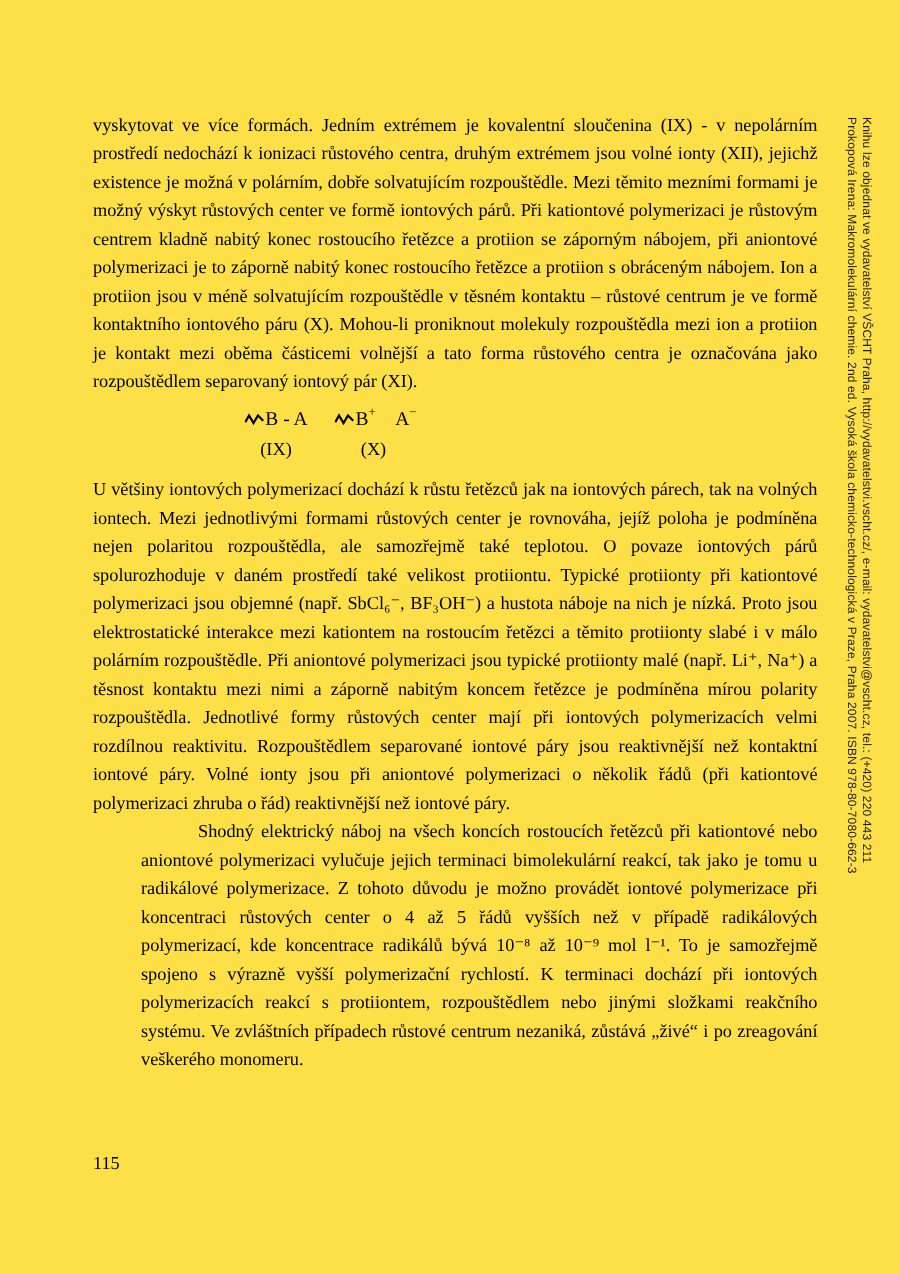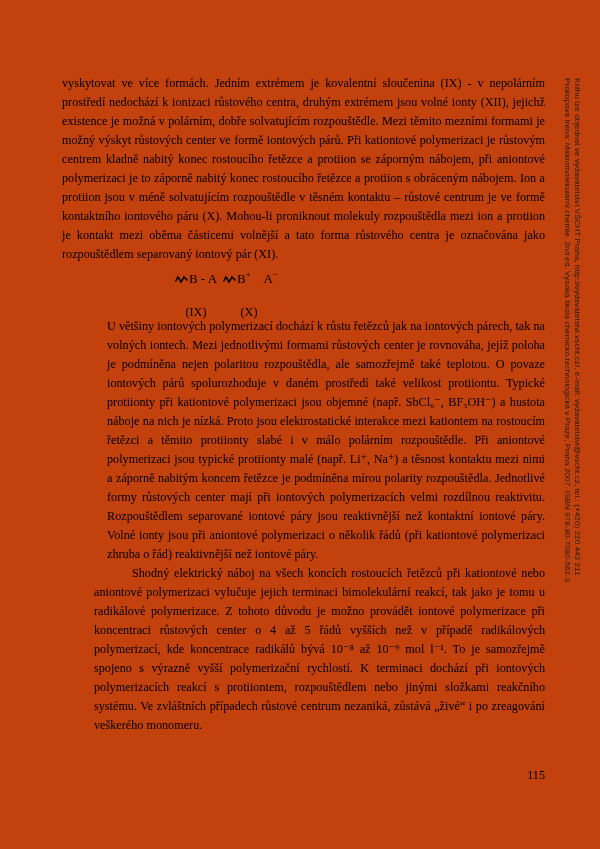--- a/index.html
+++ b/index.html
@@ -1,79 +1,79 @@
 <!DOCTYPE html>
 <html><head>
 <meta charset="utf-8">
 <style>
   html, body { margin: 0; padding: 0; background: #ffffff; }
   .page {
     position: relative;
     width: 600px;
     height: 849px;
-    background: #c2410c;
+    background: #fde047;
     color: #000000;
     font-family: "Liberation Serif", "DejaVu Serif", serif;
     overflow: hidden;
   }
   .text-col {
     position: absolute;
     left: 62px;
     top: 74px;
     width: 483px;
   }
   .body-par {
     margin: 0;
     font-size: 12.2px;
     line-height: 19px;
     text-align: justify;
     color: #000000;
   }
-  .par2 { margin-top: 5px; margin-left: 45px; }
+  .par2 { margin-top: 5px; }
   .indent { text-indent: 38px; margin-left: 32px; }
 
   .formula-row {
     position: relative;
     height: 48px;
   }
   .formula {
     position: absolute;
     top: 7px;
     text-align: center;
     font-size: 13px;
     white-space: nowrap;
   }
-  .formula:nth-of-type(1) { left: 110px;  width: 48px; }
+  .formula:nth-of-type(1) { left: 98px;  width: 48px; }
   .formula:nth-of-type(2) { left: 161px; width: 52px; font-family: Liberation Serif, serif; }
   .formula:nth-of-type(3) { left: 228px; width: 60px; }
   .formula:nth-of-type(4) { left: 320px; width: 60px; }
   .fline { display: block; white-space: pre; }
   .fline sup {
     font-size: 8.5px;
     line-height: 0;
     position: relative;
     top: -1px;
   }
   .flabel {
     display: block;
-    margin-top: 18px;
+    margin-top: 5px;
     font-size: 12.2px;
   }
   .squiggle-icon {
     display: inline-block;
     vertical-align: -1px;
     margin-right: 1px;
   }
 
   .page-number {
     position: absolute;
     left: 62px;
     top: 768px;
     width: 483px;
-    text-align: right;
+    text-align: left;
     font-size: 12.2px;
   }
 
   .side-line {
     position: absolute;
     top: 78px;
     white-space: nowrap;
     font-family: "Liberation Sans", "DejaVu Sans", sans-serif;
     font-size: 8px;
     color: #1c1c1c;

